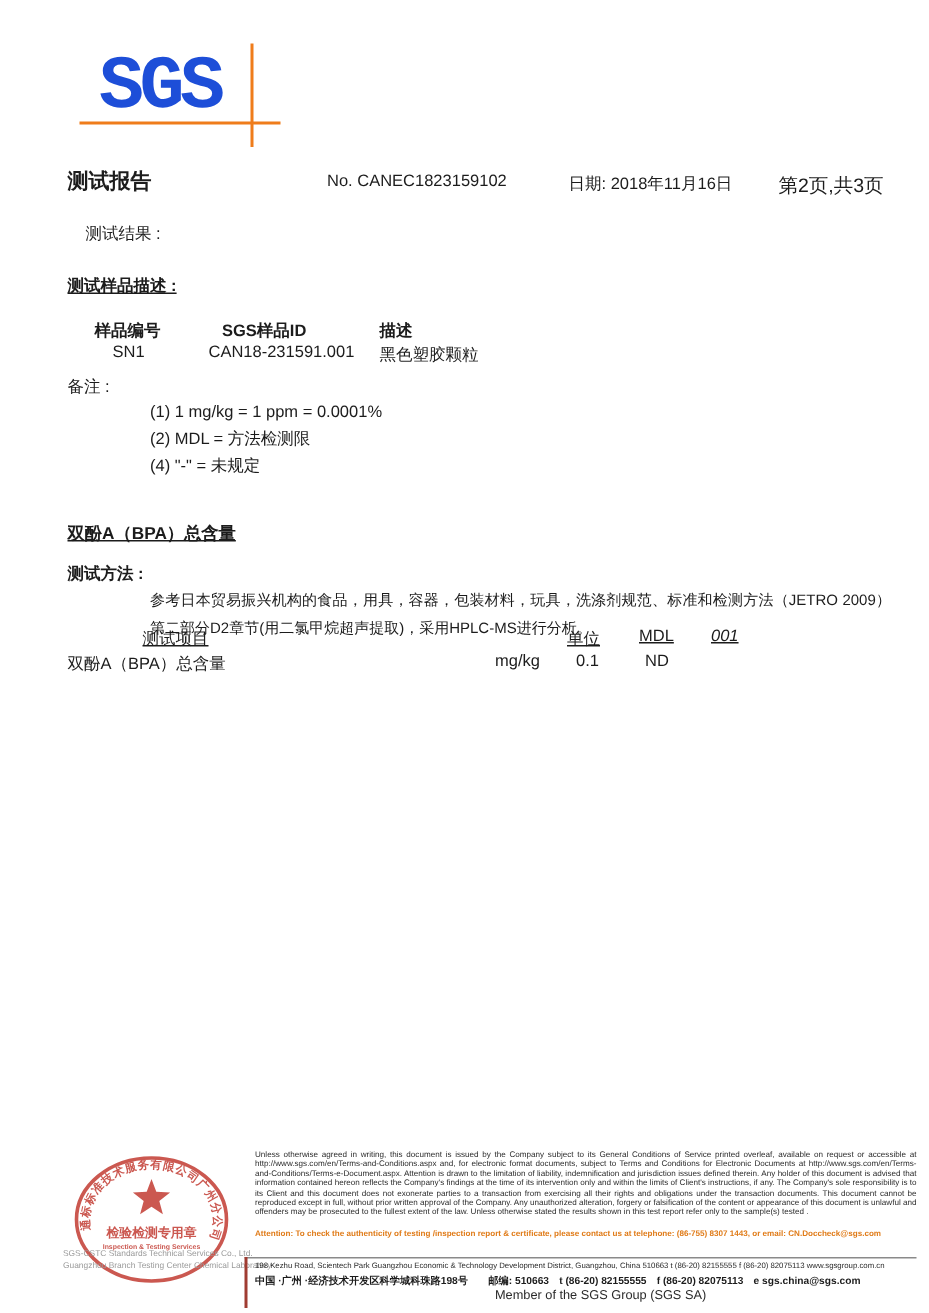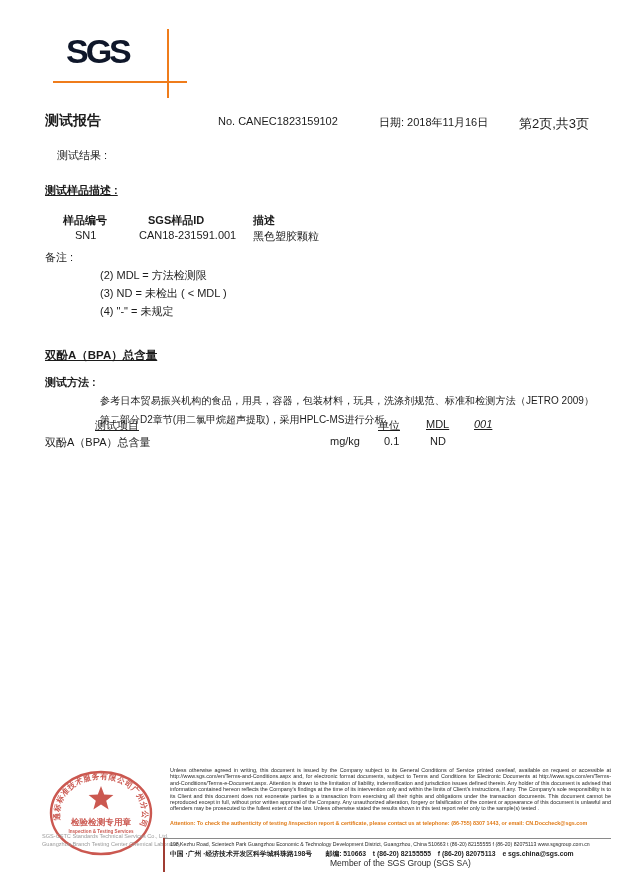--- a/index.html
+++ b/index.html
@@ -9,23 +9,23 @@
     background:#ffffff;
     font-family:"Liberation Sans","DejaVu Sans",sans-serif;
     color:#1c1c1c;
     overflow:hidden;
   }
   .abs { position:absolute; }
 
   
   .logo-text {
     left:66px; top:34px;
-    font-size:34px; font-weight:bold; letter-spacing:-3px;
-    color:#0f172a; line-height:1;
-    font-family:Liberation Sans, sans-serif;
+    font-size:50px; font-weight:bold; letter-spacing:-3px;
+    color:#1d4ed8; line-height:1;
+    font-family:Liberation Mono, monospace;
   }
   .logo-hline { left:53px; top:81px; width:134px; height:2px; background:#ef7c1b; }
   .logo-vline { left:167px; top:29px; width:2px; height:69px; background:#ef7c1b; }
 
   
   .report-title { left:45px; top:112px; font-size:14px; font-weight:bold; }
   .report-no   { left:218px; top:115px; font-size:11px; }
   .report-date { left:379px; top:115px; font-size:11px; }
   .report-page { left:519px; top:115px; font-size:13px; }
 
@@ -99,22 +99,22 @@
 
 <div class="abs t11 st-h st-h1">样品编号</div>
 <div class="abs t11 st-h st-h2">SGS样品ID</div>
 <div class="abs t11 st-h st-h3">描述</div>
 <div class="abs t11 st-c1">SN1</div>
 <div class="abs t11 st-c2">CAN18-231591.001</div>
 <div class="abs t11 st-c3">黑色塑胶颗粒</div>
 
 <div class="abs t11 notes-heading">备注 :</div>
 <div class="abs notes-list">
+  <div>(1) 1 mg/kg = 1 ppm = 0.0001%</div>
   <div>(2) MDL = 方法检测限</div>
-  <div>(3) ND = 未检出 ( &lt; MDL )</div>
   <div>(4) "-" = 未规定</div>
 </div>
 
 <div class="abs bpa-heading">双酚A（BPA）总含量</div>
 <div class="abs t11 method-label">测试方法 :</div>
 <div class="abs method-text">参考日本贸易振兴机构的食品，用具，容器，包装材料，玩具，洗涤剂规范、标准和检测方法（JETRO 2009）第二部分D2章节(用二氯甲烷超声提取)，采用HPLC-MS进行分析。</div>
 
 <div class="abs t11 rt-h rt-h1">测试项目</div>
 <div class="abs t11 rt-h rt-h2">单位</div>
 <div class="abs t11 rt-h rt-h3">MDL</div>

